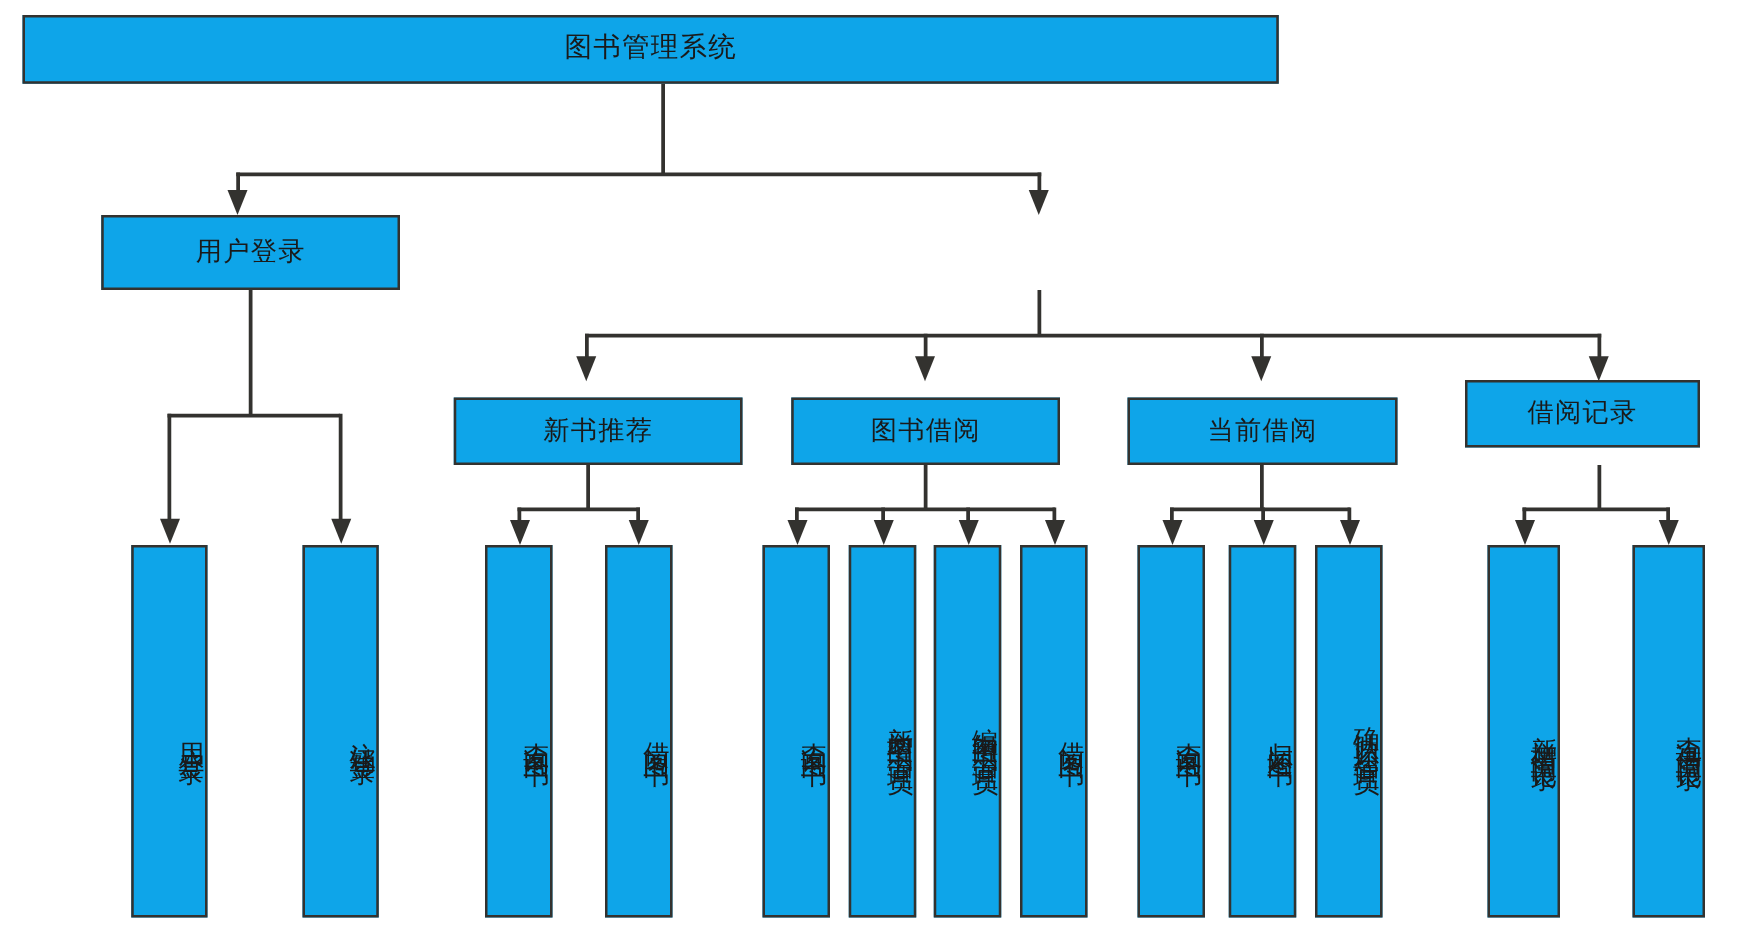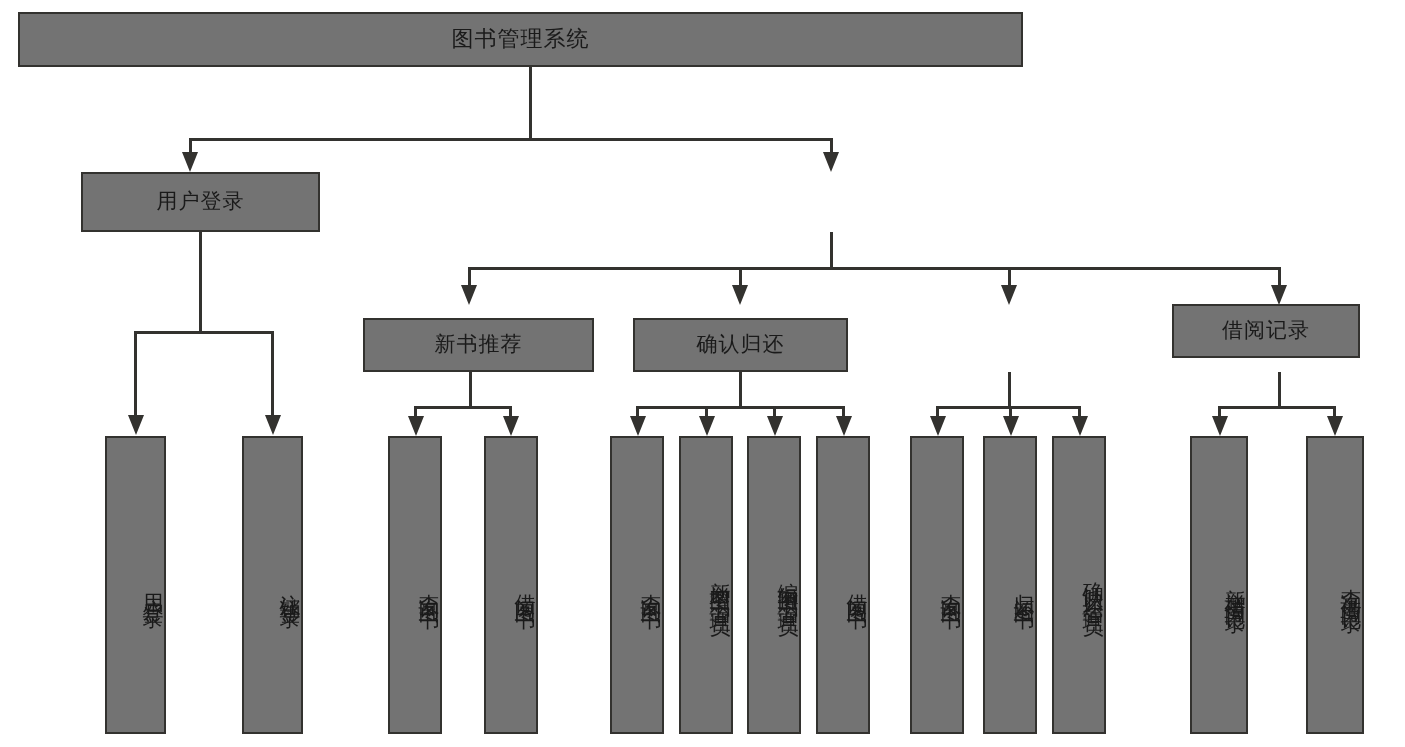--- a/index.html
+++ b/index.html
@@ -14,21 +14,21 @@
     position: relative;
     width: 1405px;
     height: 747px;
     background: #ffffff;
     overflow: hidden;
   }
   .node {
     position: absolute;
     box-sizing: border-box;
     border: 2px solid #33322f;
-    background: #737373;
+    background: #0ea5e9;
     display: flex;
     align-items: center;
     justify-content: center;
     color: #1a1a1a;
     font-size: 21px;
     letter-spacing: 1px;
     line-height: 1.1;
   }
   .node.vertical {
     writing-mode: vertical-rl;
@@ -99,21 +99,24 @@
   <div class="arrow" style="left:732px; top:285px;"></div>
   <div class="edge v" style="left:1008px; top:267px; width:3px; height:22px;"></div>
   <div class="arrow" style="left:1001px; top:285px;"></div>
   <div class="edge v" style="left:1278px; top:267px; width:3px; height:22px;"></div>
   <div class="arrow" style="left:1271px; top:285px;"></div>
 
   <div class="node level2" style="left:363px; top:318px; width:231px; height:54px;">
     <span>新书推荐</span>
   </div>
   <div class="node level2" style="left:633px; top:318px; width:215px; height:54px;">
-    <span>确认归还</span>
+    <span>图书借阅</span>
+  </div>
+  <div class="node level2" style="left:902px; top:318px; width:216px; height:54px;">
+    <span>当前借阅</span>
   </div>
   <div class="node level2" style="left:1172px; top:304px; width:188px; height:54px;">
     <span>借阅记录</span>
   </div>
 
   <div class="edge v" style="left:469px; top:372px; width:3px; height:36px;"></div>
   <div class="edge h" style="left:414px; top:406px; width:98px; height:3px;"></div>
   <div class="edge v" style="left:414px; top:406px; width:3px; height:14px;"></div>
   <div class="arrow" style="left:408px; top:416px;"></div>
   <div class="edge v" style="left:509px; top:406px; width:3px; height:14px;"></div>

